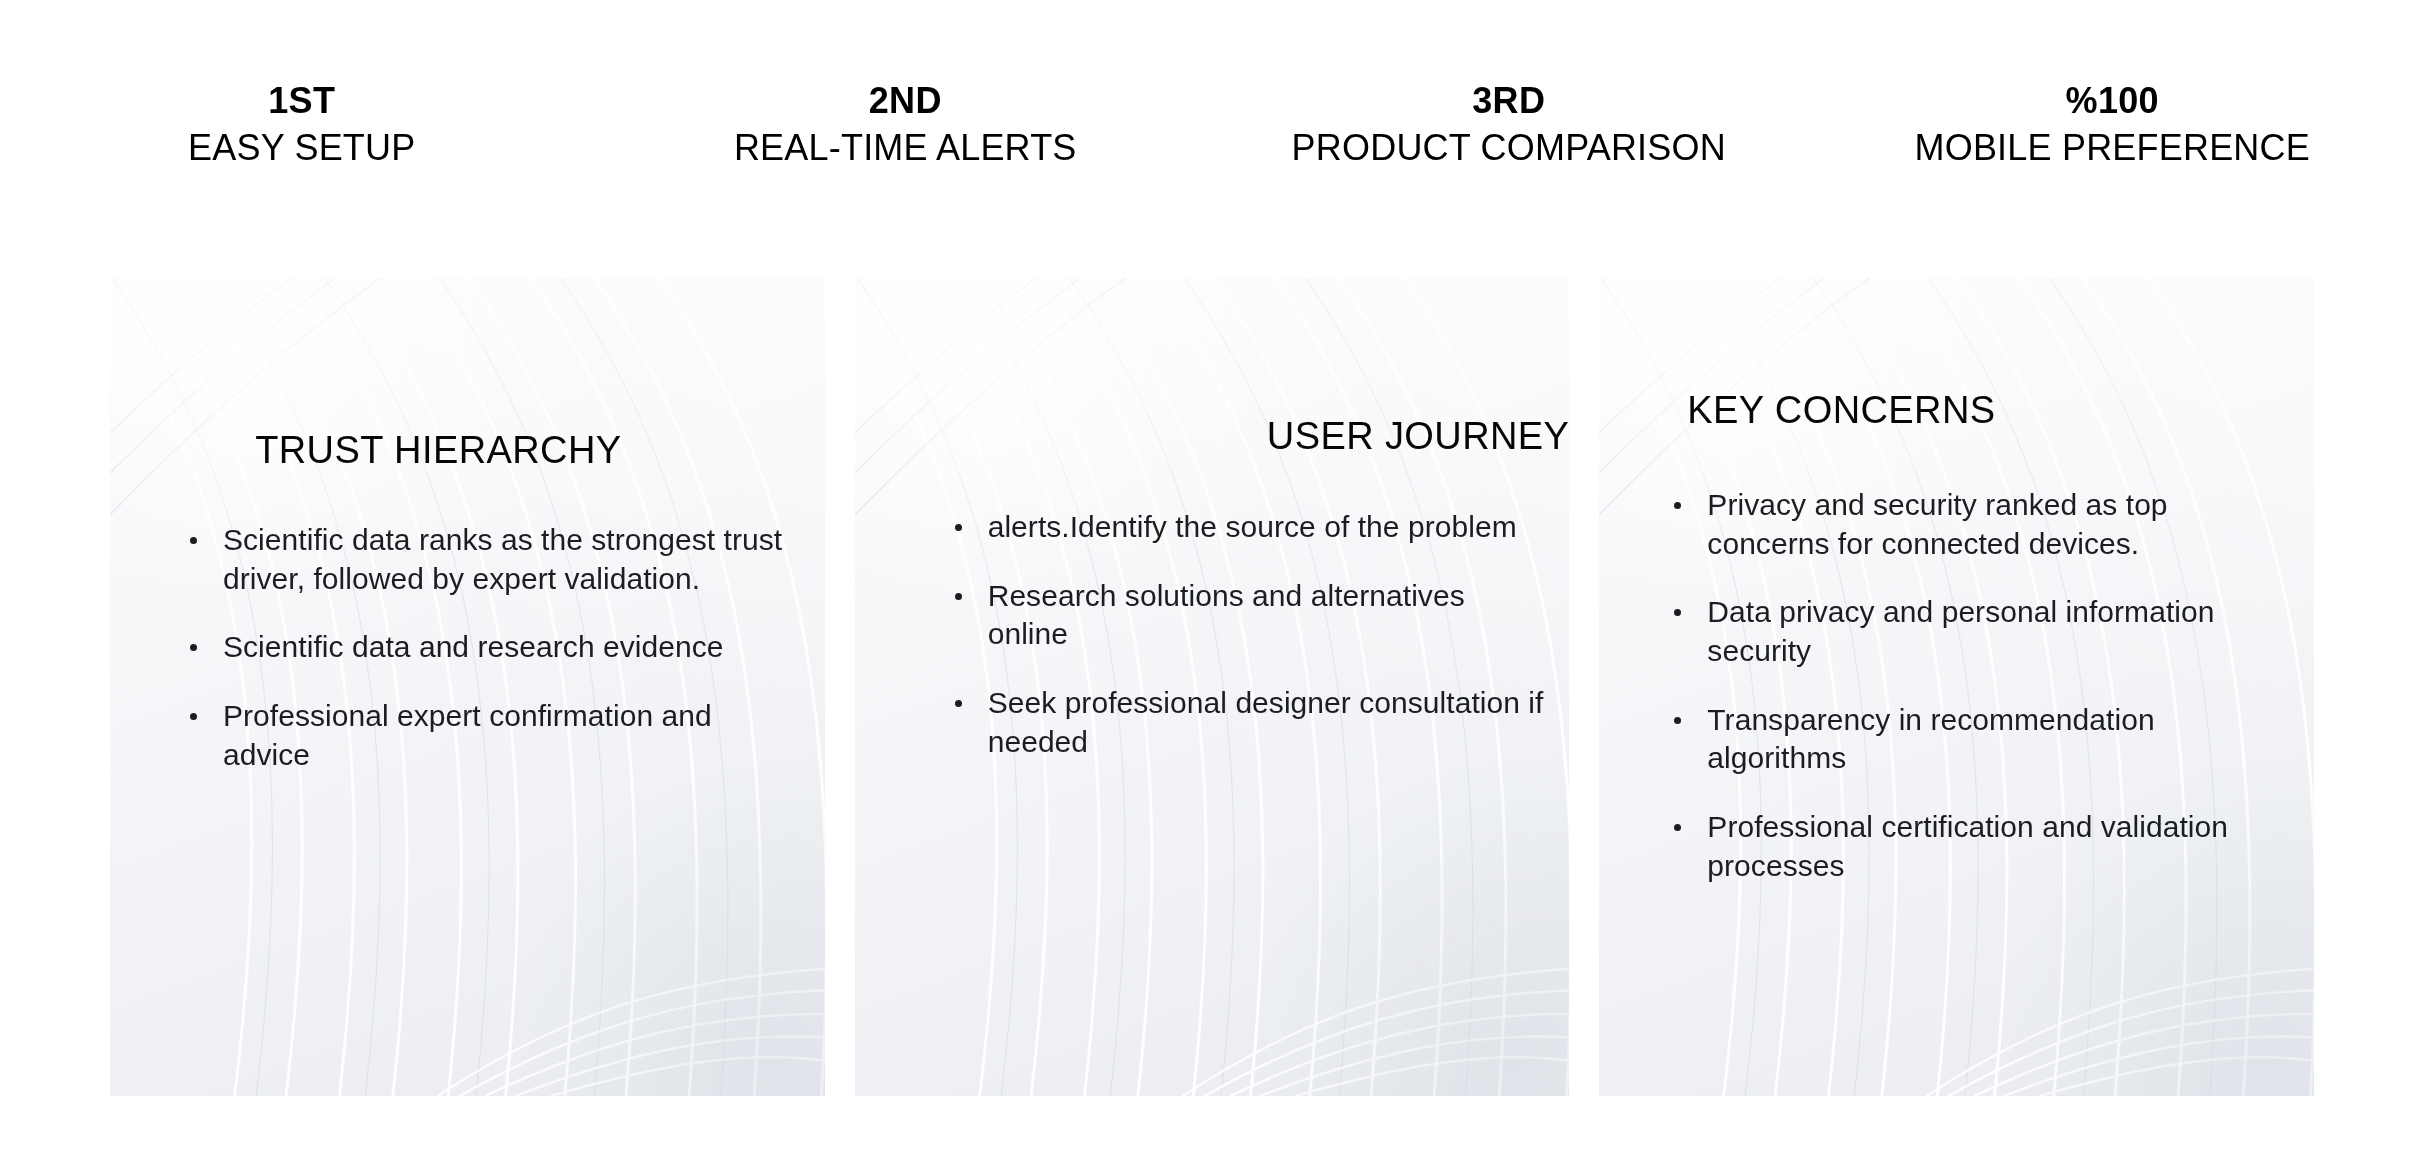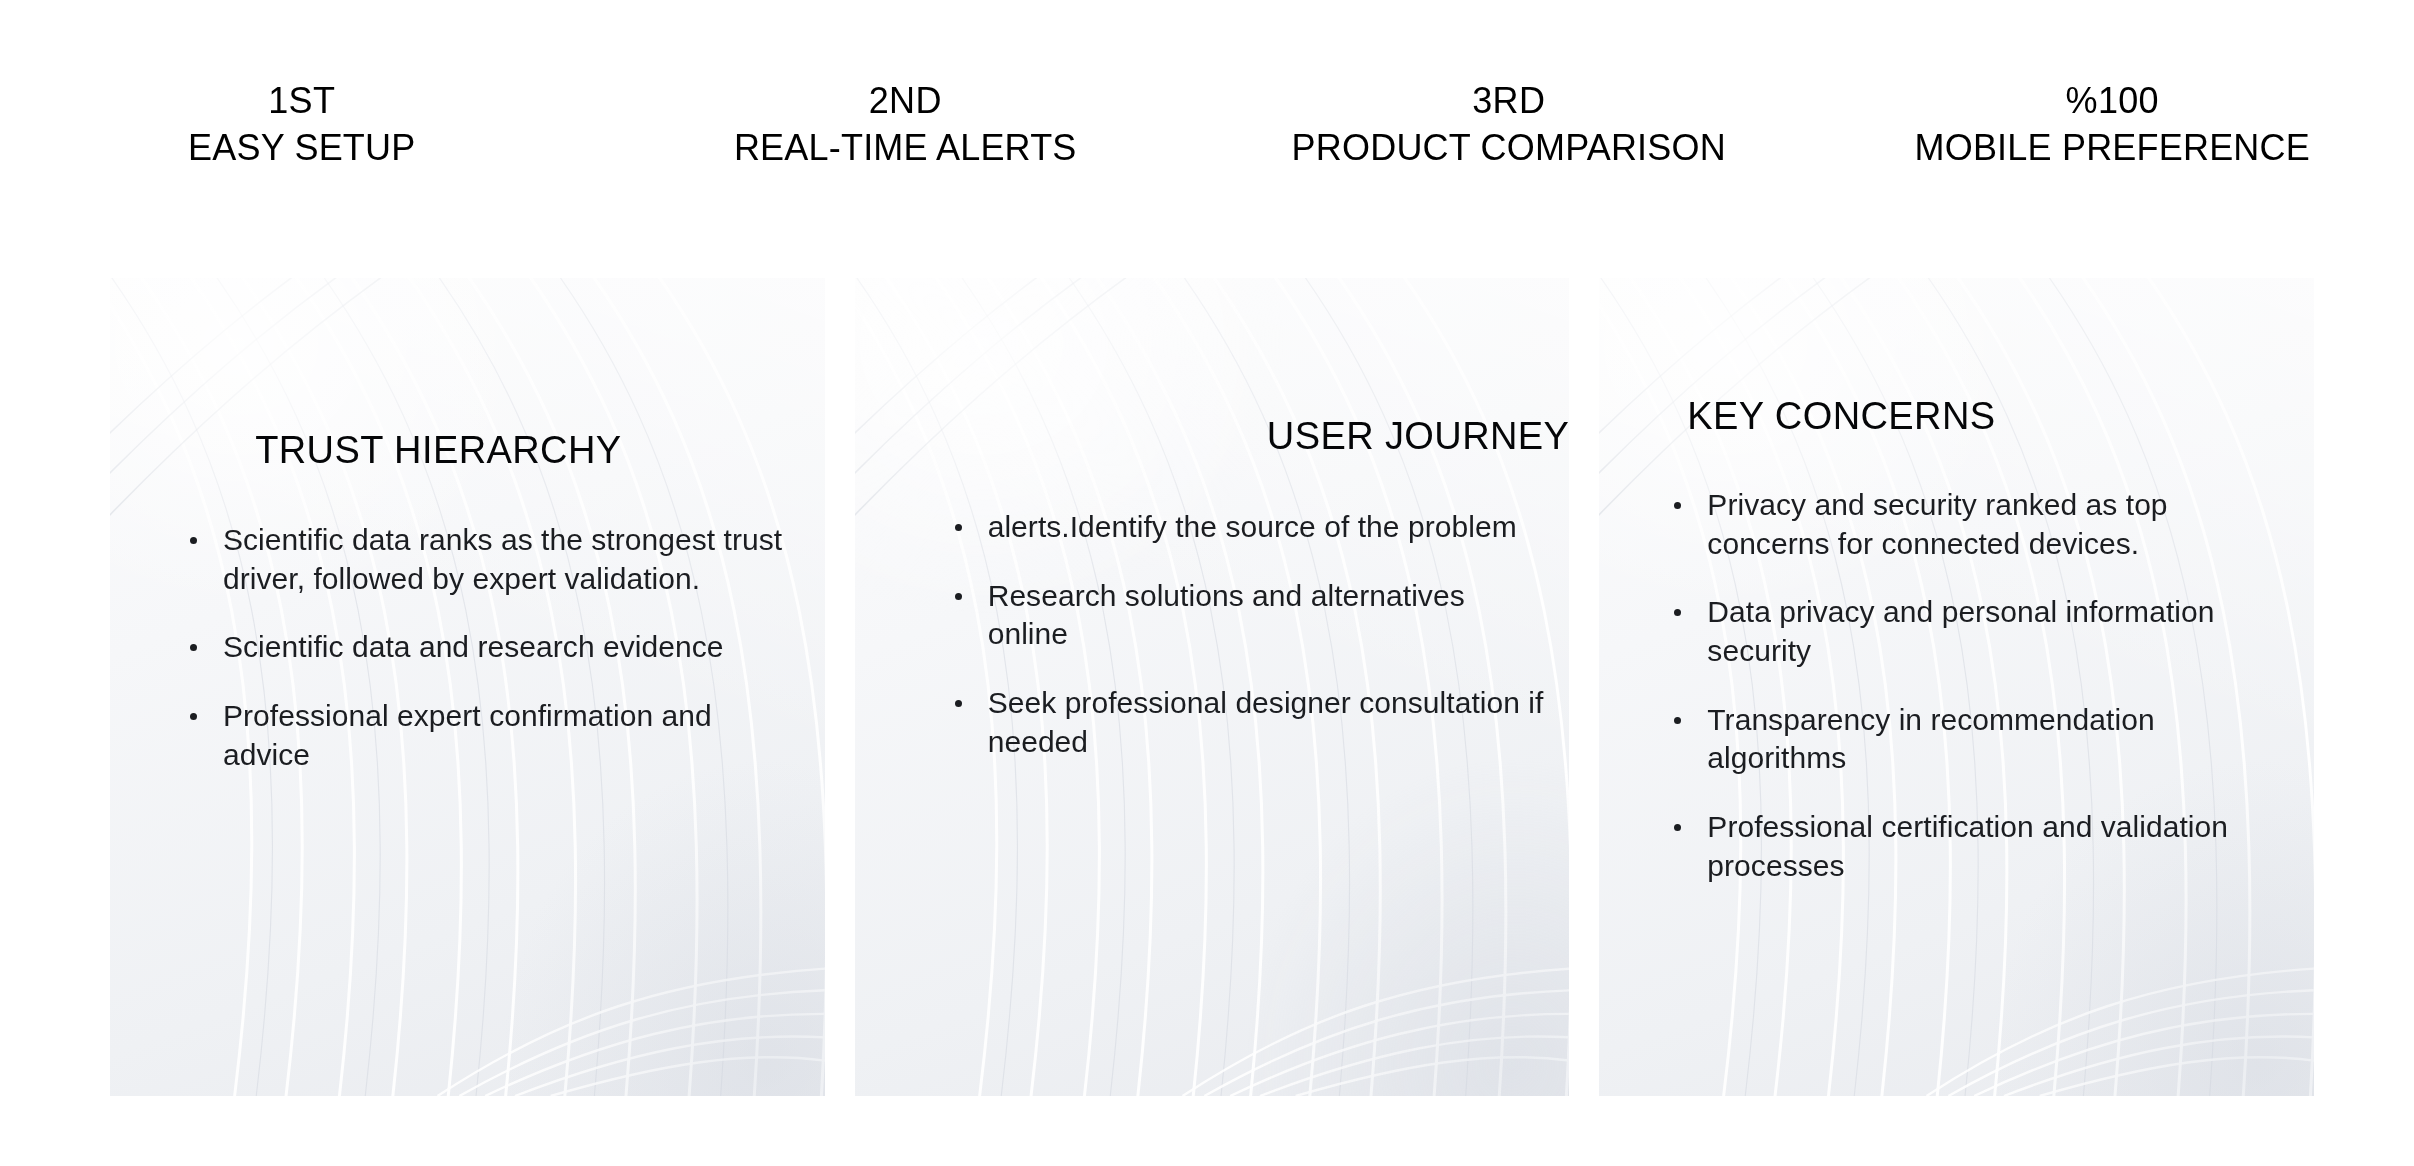--- a/index.html
+++ b/index.html
@@ -34,21 +34,21 @@
   .stat-block {
     flex: 0 0 25%;
     text-align: center;
     color: #000000;
     line-height: 1.0;
   }
 
   .stat-value {
     display: block;
     font-size: 36px;
-    font-weight: 400;
+    font-weight: 700;
     letter-spacing: 0.3px;
     color: #000000;
     line-height: 1.05;
   }
 
   .stat-label {
     display: block;
     margin-top: 8px;
     font-size: 36px;
     font-weight: 400;
@@ -119,21 +119,21 @@
     font-size: 38px;
     font-weight: 400;
     letter-spacing: 0.4px;
     color: #050608;
     line-height: 1.1;
     white-space: nowrap;
   }
 
   .card-1 .card-title { top: 152px; text-align: center; padding-right: 58px; }
   .card-2 .card-title { top: 138px; text-align: right;   padding-left: 120px; }
-  .card-3 .card-title { top: 118px; text-align: left;   padding-left: 88px; }
+  .card-3 .card-title { top: 112px; text-align: left;   padding-left: 88px; }
 
   .bullet-list {
     position: absolute;
     list-style: none;
   }
 
   .card-1 .bullet-list { top: 243px; left: 73px; width: 600px; }
   .card-2 .bullet-list { top: 230px; left: 93px; width: 600px; }
   .card-3 .bullet-list { top: 208px; left: 68px; width: 600px; }
 

